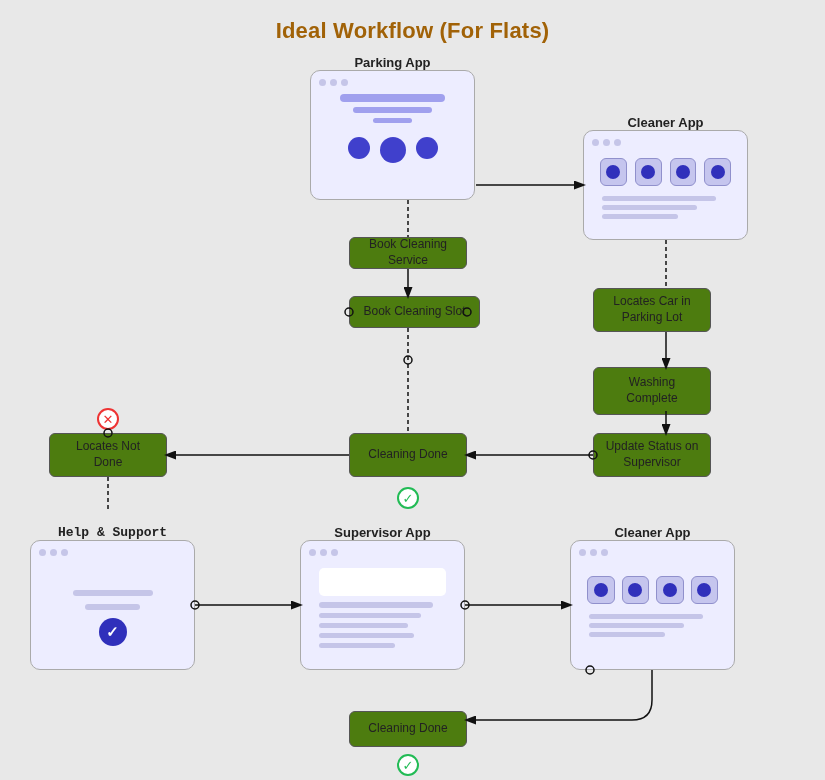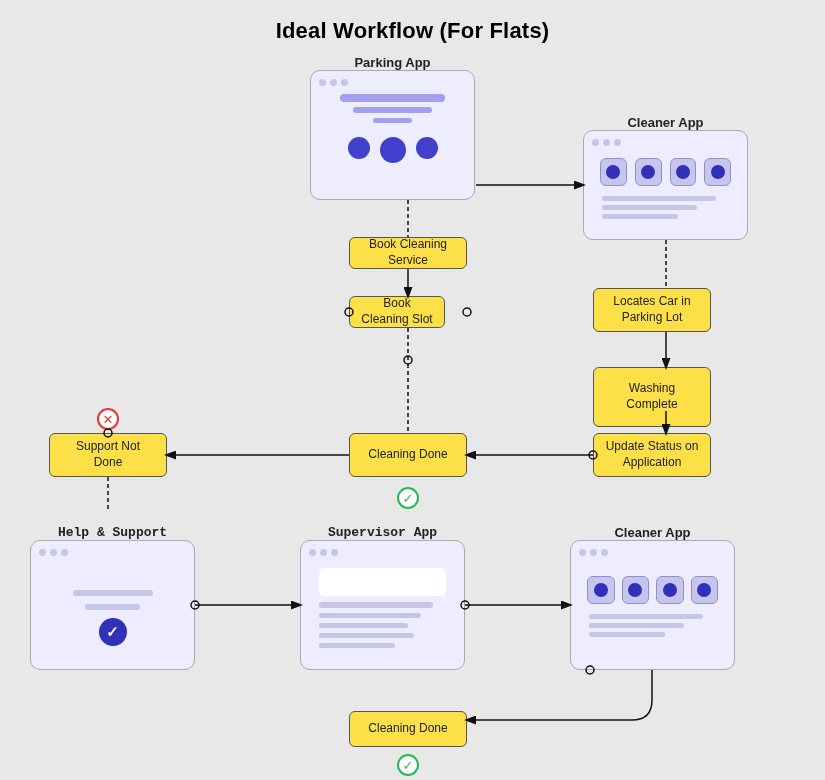--- a/index.html
+++ b/index.html
@@ -9,21 +9,21 @@
       width: 825px;
       height: 780px;
       overflow: hidden;
       position: relative;
     }
     .page-title {
       text-align: center;
       font-size: 22px;
       font-weight: 800;
       padding-top: 18px;
-      color: #000000;
+      color: #a16207;
       letter-spacing: 0.2px;
     }
 
     
     .app-window {
       background: #fff;
       border-radius: 10px;
       border: 1.5px solid #bbb;
       position: absolute;
       padding: 8px;
@@ -59,21 +59,21 @@
     }
     .cleaner-app-top .icon-row { display: flex; gap: 8px; padding: 6px 8px; justify-content: center; }
     .cleaner-app-top .icon-sq { width: 28px; height: 28px; border-radius: 6px; background: #c5c5ee; border: 1.5px solid #9090cc; display: flex; align-items: center; justify-content: center; }
     .cleaner-app-top .icon-sq .ci { width: 14px; height: 14px; border-radius: 50%; background: #3030bb; }
     .cleaner-app-top .lines2 { padding: 4px 10px; }
     .cleaner-app-top .line2 { background: #c5c5e8; border-radius: 3px; margin-bottom: 4px; height: 5px; }
 
     
     .process-box {
       position: absolute;
-      background: #fde047;
+      background: #4d7c0f;
       border: 1.5px solid #555;
       border-radius: 6px;
       font-size: 12px;
       font-weight: 500;
       color: #222;
       text-align: center;
       display: flex;
       align-items: center;
       justify-content: center;
       padding: 6px 10px;
@@ -198,45 +198,45 @@
     <div class="line2" style="width:75%;"></div>
     <div class="line2" style="width:60%;"></div>
   </div>
 </div>
 <div class="app-label" style="left:583px;top:115px;width:165px;">Cleaner App</div>
 
 <div class="process-box" style="left:349px;top:237px;width:118px;height:32px;">
   <span>Book Cleaning Service</span>
 </div>
 
-<div class="process-box" style="left:349px;top:296px;width:96px;height:32px;">
+<div class="process-box" style="left:349px;top:296px;width:131px;height:32px;">
   <span>Book Cleaning Slot</span>
 </div>
 
 <div class="process-box" style="left:593px;top:288px;width:118px;height:44px;">
   <span style="white-space:pre-line;">Locates Car in
 Parking Lot</span>
 </div>
 
-<div class="process-box" style="left:593px;top:367px;width:118px;height:60px;">
+<div class="process-box" style="left:593px;top:367px;width:118px;height:48px;">
   <span style="white-space:pre-line;">Washing
 Complete</span>
 </div>
 
 <div class="process-box" style="left:593px;top:433px;width:118px;height:44px;">
   <span style="white-space:pre-line;">Update Status on
-Application</span>
+Supervisor</span>
 </div>
 
 <div class="process-box" style="left:349px;top:433px;width:118px;height:44px;">
   <span>Cleaning Done</span>
 </div>
 
 <div class="process-box" style="left:49px;top:433px;width:118px;height:44px;">
-  <span style="white-space:pre-line;">Support Not
+  <span style="white-space:pre-line;">Locates Not
 Done</span>
 </div>
 
 <div class="check-icon" style="left:397px;top:487px;">✓</div>
 
 <div class="x-icon" style="left:97px;top:408px;">✕</div>
 
 <div class="app-window help-app">
   <div class="title-bar">
     <span class="dot"></span>
@@ -259,21 +259,21 @@
   </div>
   <div class="lines3">
     <div class="white-box"></div>
     <div class="line3" style="height:6px;width:90%;"></div>
     <div class="line3" style="height:5px;width:80%;"></div>
     <div class="line3" style="height:5px;width:70%;"></div>
     <div class="line3" style="height:5px;width:75%;"></div>
     <div class="line3" style="height:5px;width:60%;"></div>
   </div>
 </div>
-<div class="app-label" style="left:300px;top:525px;width:165px;font-family:Liberation Mono, monospace;">Supervisor App</div>
+<div class="app-label" style="left:300px;top:525px;width:165px;">Supervisor App</div>
 
 <div class="app-window cleaner-app-bot">
   <div class="title-bar">
     <span class="dot"></span>
       <span class="dot"></span>
       <span class="dot"></span>
   </div>
   <div class="icon-row2">
     <div class="icon-sq2">
         <div class="ci2"></div>

